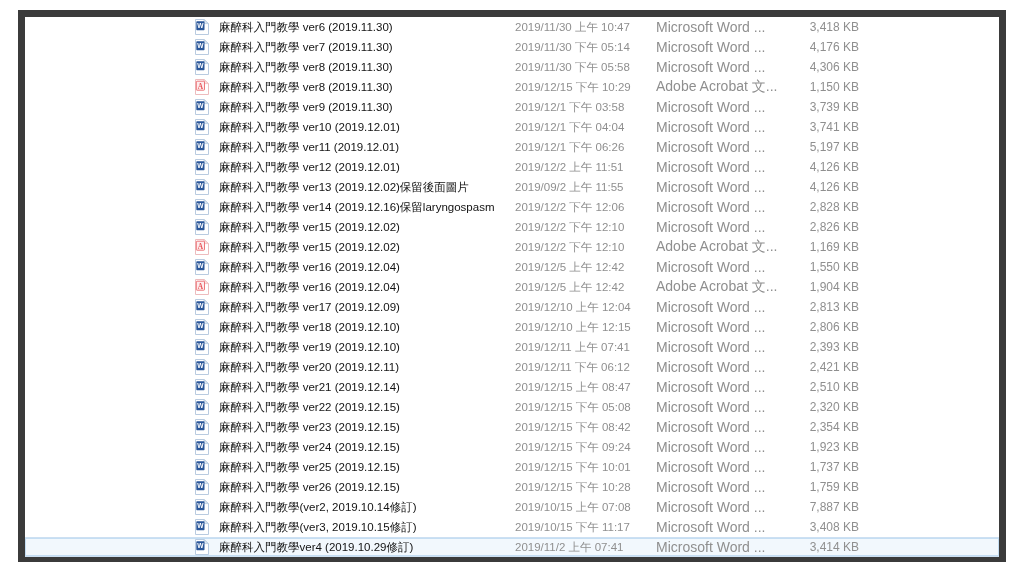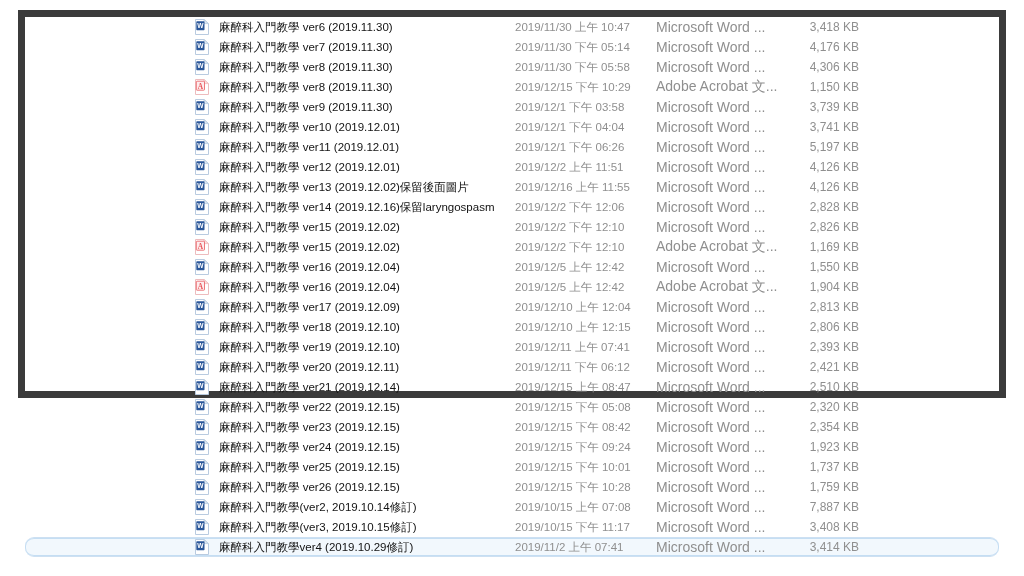--- a/index.html
+++ b/index.html
@@ -12,21 +12,21 @@
   }
   #screen {
     position: relative;
     width: 1024px; height: 576px;
     background: #ffffff;
   }
   
   #frame {
     position: absolute;
     left: 18px; top: 10px;
-    width: 988px; height: 388px;
+    width: 988px; height: 552px;
     border: 7px solid #3b3b3b;
     background: #ffffff;
   }
   #file-list {
     position: absolute;
     left: 0; top: 0;
     width: 100%; height: 100%;
     background: #ffffff;
     padding-top: 0px;
   }
@@ -38,21 +38,20 @@
     padding-left: 167px;
     font-size: 11.5px;
     color: #1a1a1a;
     white-space: nowrap;
   }
   .row.selected {
     background: #f2f8fd;
     border-top: 1px solid #cde0f2;
     border-bottom: 1px solid #cde0f2;
     box-shadow: inset 0 0 0 1px rgba(160,200,235,0.55);
-    border-radius: 9px;
   }
   .cell-icon {
     width: 20px; min-width: 20px;
     height: 16px;
     position: relative;
     margin-right: 7px;
     display: flex;
     align-items: center;
     justify-content: center;
   }
@@ -203,21 +202,21 @@
         <div class="row">
           <span class="cell-icon">
             <svg class="ficon" viewBox="0 0 14 16" xmlns="http://www.w3.org/2000/svg">
               <path d="M0.5 0.5 H9 L13.5 4.6 V15.5 H0.5 Z" fill="#ffffff" stroke="#b9cbe0" stroke-width="1"></path>
               <path d="M9 0.6 V4.6 H13.4 Z" fill="#dde8f3" stroke="#b9cbe0" stroke-width="0.8"></path>
               <rect x="1.3" y="2.2" width="8.2" height="9" rx="0.7" fill="#2b579a"></rect>
               <text x="5.4" y="9.4" font-family="Liberation Sans, sans-serif" font-size="6.6" font-weight="bold" fill="#ffffff" text-anchor="middle">W</text>
             </svg>
           </span>
           <span class="cell-name">麻醉科入門教學 ver13 (2019.12.02)保留後面圖片</span>
-          <span class="cell-date">2019/12/16 上午 11:55</span>
+          <span class="cell-date">2019/09/2 上午 11:55</span>
           <span class="cell-type">Microsoft Word ...</span>
           <span class="cell-size">4,126 KB</span>
         </div>
         <div class="row">
           <span class="cell-icon">
             <svg class="ficon" viewBox="0 0 14 16" xmlns="http://www.w3.org/2000/svg">
               <path d="M0.5 0.5 H9 L13.5 4.6 V15.5 H0.5 Z" fill="#ffffff" stroke="#b9cbe0" stroke-width="1"></path>
               <path d="M9 0.6 V4.6 H13.4 Z" fill="#dde8f3" stroke="#b9cbe0" stroke-width="0.8"></path>
               <rect x="1.3" y="2.2" width="8.2" height="9" rx="0.7" fill="#2b579a"></rect>
               <text x="5.4" y="9.4" font-family="Liberation Sans, sans-serif" font-size="6.6" font-weight="bold" fill="#ffffff" text-anchor="middle">W</text>

